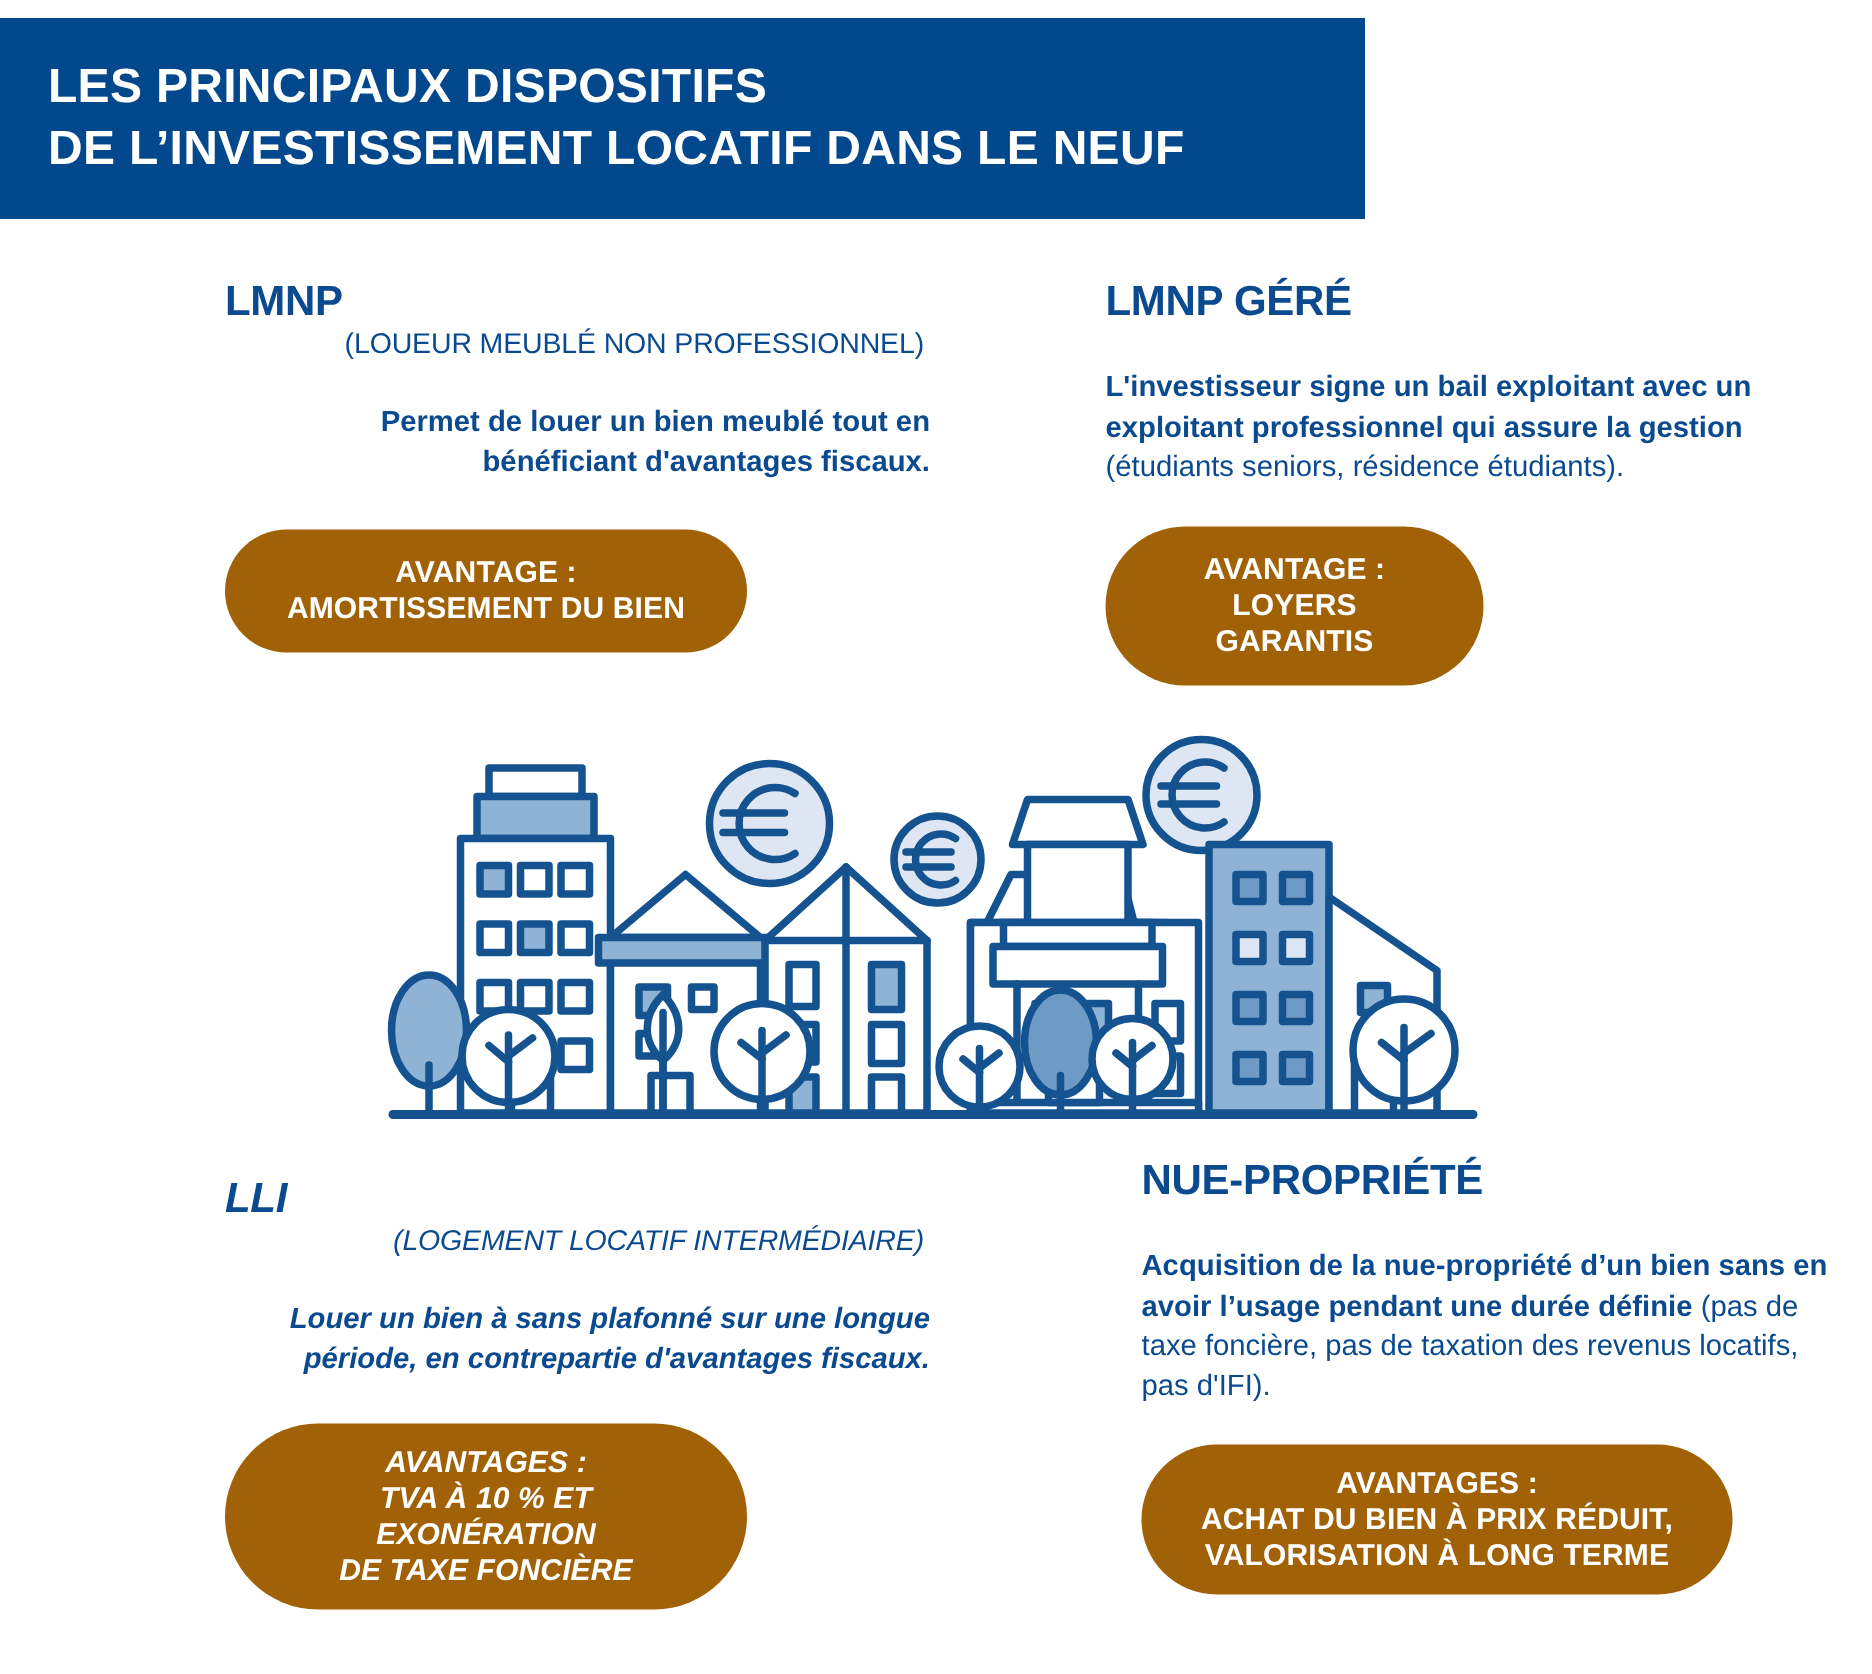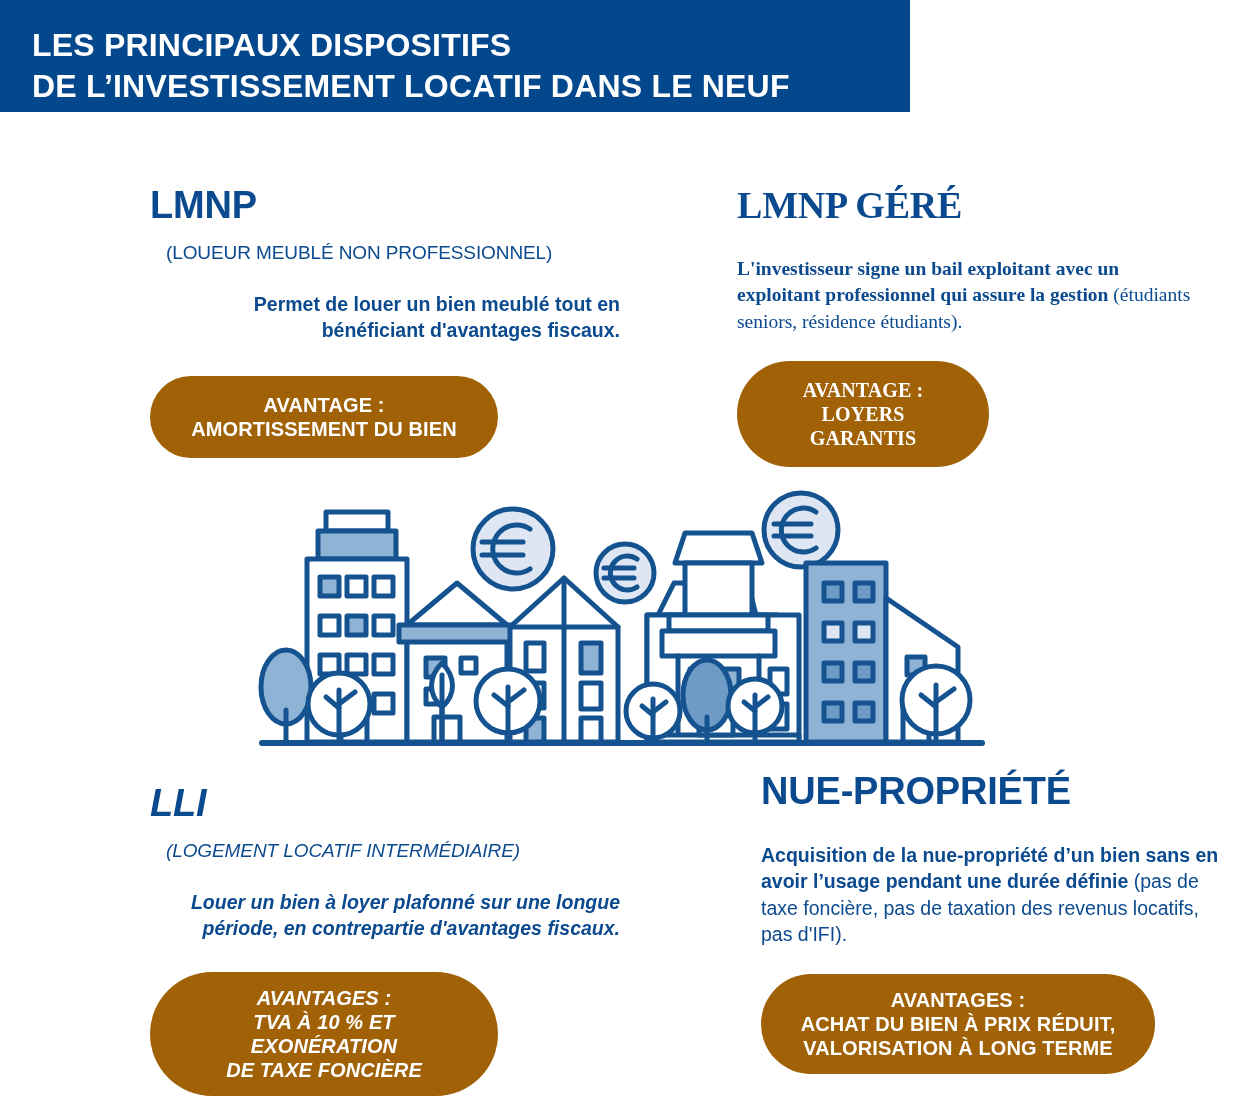--- a/index.html
+++ b/index.html
@@ -14,23 +14,23 @@
     position: relative;
     overflow: hidden;
     font-family: "Liberation Sans", sans-serif;
     color: #0b4a8f;
   }
 
   
   .header-bar {
     position: absolute;
     left: 0;
-    top: 0;
+    top: 12px;
     width: 910px;
-    height: 112px;
+    height: 134px;
     background: #03488c;
   }
   .header-title {
     position: absolute;
     left: 32px;
     top: 25px;
     width: 860px;
     color: #ffffff;
     font-weight: 700;
     font-size: 32px;
@@ -42,39 +42,40 @@
 
   
   .block {
     position: absolute;
     width: 470px;
   }
   .block-left  { left: 150px; }
   .block-right { left: 737px; }
 
   .block-tl { top: 186px; }
-  .block-tr { top: 186px; font-family: Liberation Serif, serif; }
+  .block-tr { top: 186px; }
   .block-bl { top: 784px; font-style: italic; }
   .block-br { top: 772px; margin-left: 24px; }
 
   .scheme-name {
-    font-size: 38px;
+    font-size: 28px;
     font-weight: 700;
     line-height: 1.05;
     color: #0b4a8f;
     margin: 0 0 2px 0;
     letter-spacing: -0.2px;
   }
   .scheme-sub {
     font-size: 19px;
     font-weight: 400;
     line-height: 1.15;
     color: #0b4a8f;
-    margin: 16px;
+    margin: 4px;
     letter-spacing: -0.1px;
+    text-align: right;
   }
   .scheme-desc {
     font-size: 19.5px;
     line-height: 1.36;
     color: #0b4a8f;
     font-weight: 400;
     margin: 0;
   }
   .scheme-desc .b { font-weight: 700; }
 
@@ -290,21 +291,21 @@
 
       <line x1="4" y1="258" x2="724" y2="258" stroke="#14538f" stroke-width="6"></line>
     </g>
   </svg>
 </div>
 
 <div class="block block-left block-bl">
   <h2 class="scheme-name">LLI</h2>
   <p class="scheme-sub">(LOGEMENT LOCATIF INTERMÉDIAIRE)</p>
   <p class="scheme-desc desc-gap-1">
-    <span class="b">Louer un bien à loyer plafonné sur une longue période, en contrepartie d'avantages fiscaux.</span><span></span>
+    <span class="b">Louer un bien à sans plafonné sur une longue période, en contrepartie d'avantages fiscaux.</span><span></span>
   </p>
   <div class="pill pill-bl">AVANTAGES :
 TVA À 10 % ET EXONÉRATION
 DE TAXE FONCIÈRE</div>
 </div>
 
 <div class="block block-right block-br">
   <h2 class="scheme-name">NUE-PROPRIÉTÉ</h2>
   <p class="scheme-desc desc-gap-2">
     <span class="b">Acquisition de la nue-propriété d’un bien sans en avoir l’usage pendant une durée définie</span><span> (pas de taxe foncière, pas de taxation des revenus locatifs, pas d'IFI).</span>

